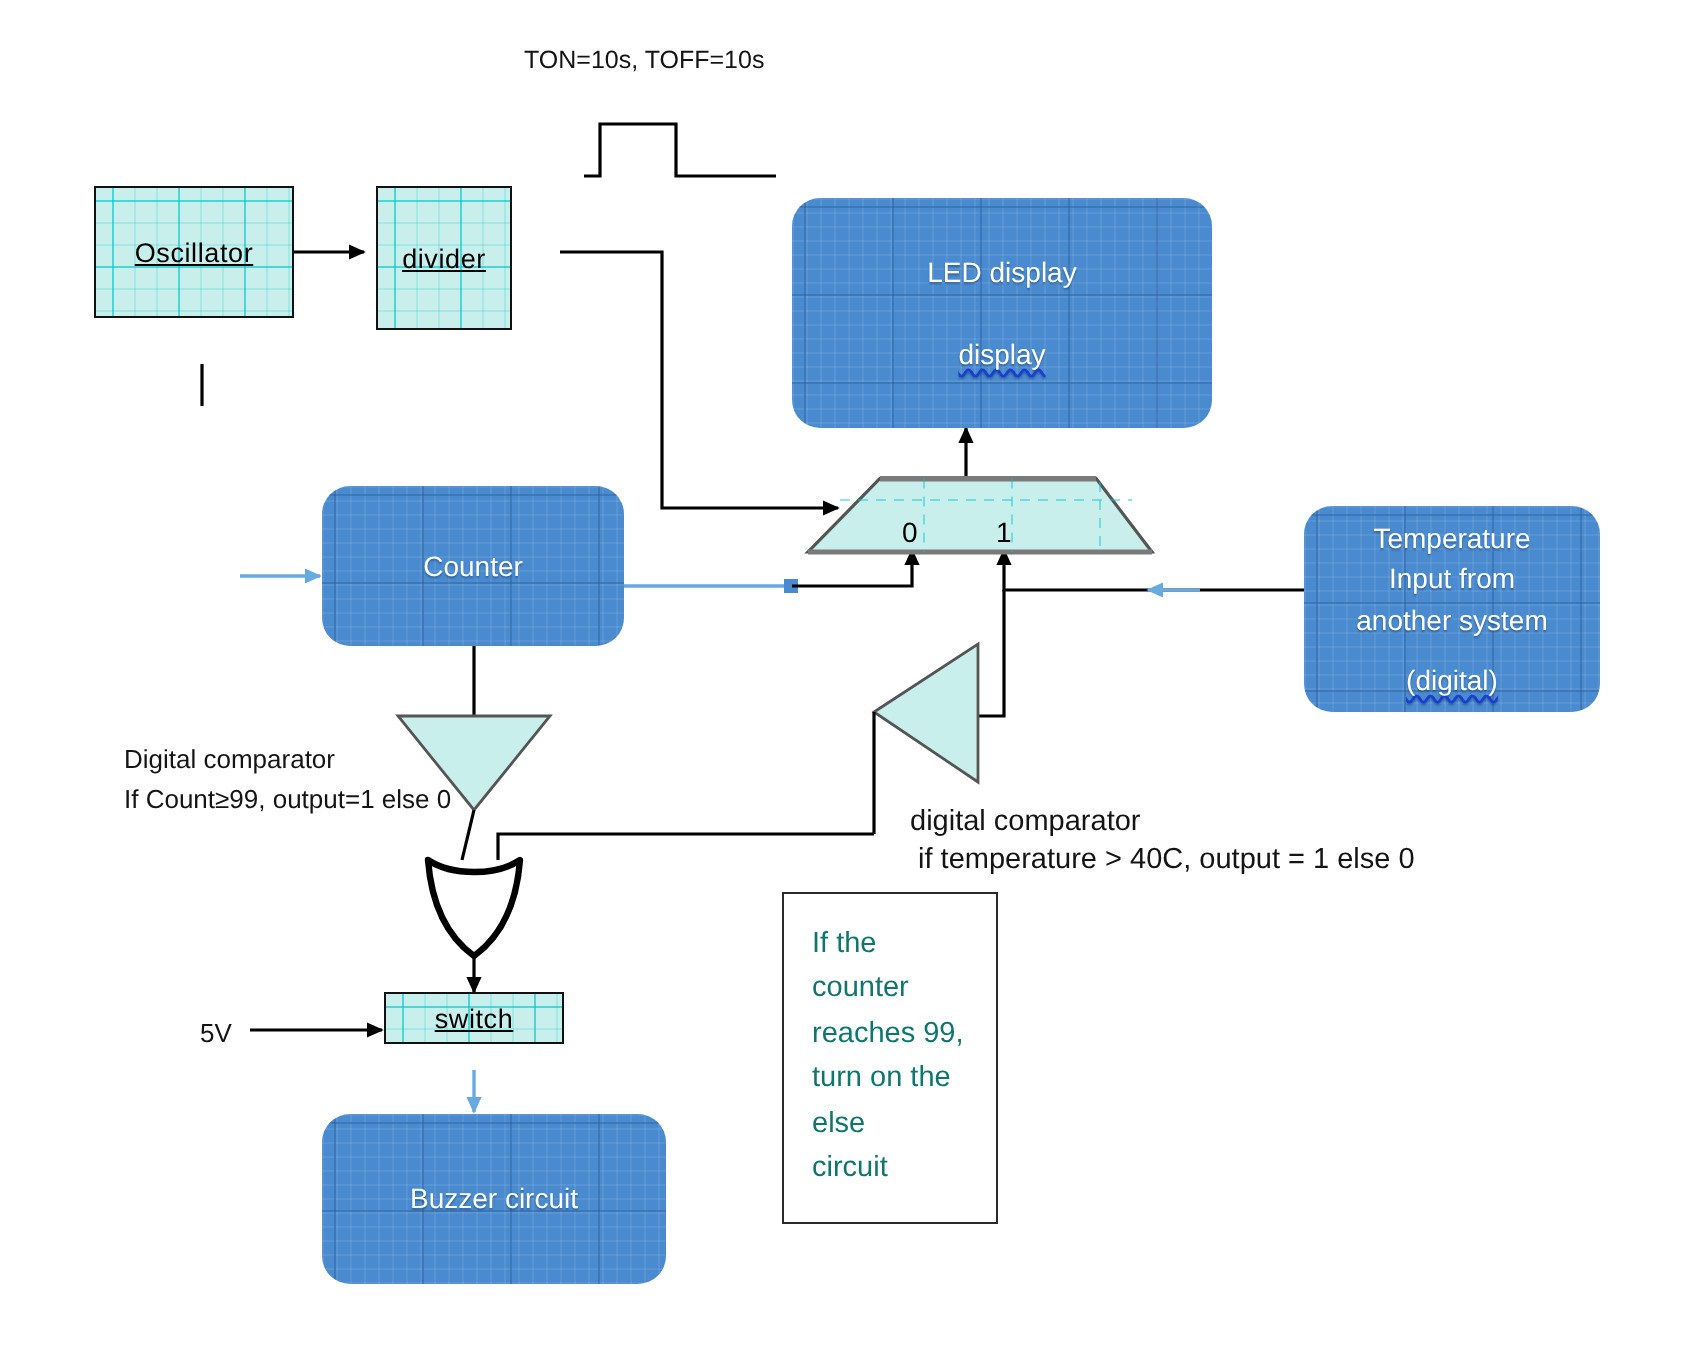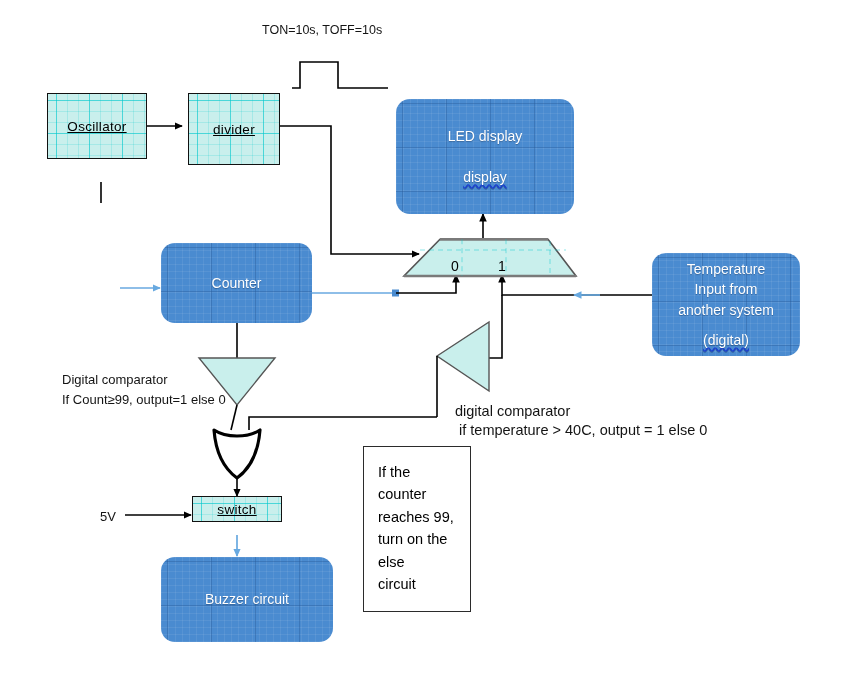--- a/index.html
+++ b/index.html
@@ -84,24 +84,25 @@
     white-space: pre;
     line-height: 1.5;
   }
   .lbl-sm { font-size: 12.5px; }
 
   
   .note-box {
     background: #ffffff;
     border: 1.3px solid #2b2b2b;
     box-sizing: border-box;
-    color: #000000;
+    color: #0f766e;
     font-size: 14.5px;
     line-height: 1.55;
     padding: 14px 0 2px 14px;
+    margin-left: 28px;
   }
 
   
   svg.wires {
     position: absolute;
     left: 0; top: 0;
     width: 846px;
     height: 680px;
     overflow: visible;
     pointer-events: none;
@@ -197,29 +198,29 @@
     <text class="mux-text" x="51" y="33">0</text>
     <text class="mux-text" x="98" y="33">1</text>
   </svg>
 
   <div class="abs lbl lbl-sm" style="left:262px; top:21px;">TON=10s, TOFF=10s</div>
 
   <div class="abs cyan-box" style="left:47px; top:93px; width:100px; height:66px;">
     <span>Oscillator</span>
   </div>
 
-  <div class="abs cyan-box" style="left:188px; top:93px; width:92px; height:72px;">
+  <div class="abs cyan-box" style="left:188px; top:93px; width:68px; height:72px;">
     <span>divider</span>
   </div>
 
   <div class="abs cyan-box" style="left:192px; top:496px; width:90px; height:26px;">
     <span>switch</span>
   </div>
 
-  <div class="abs blue-box" style="left:396px; top:99px; width:178px; height:115px;">
+  <div class="abs blue-box" style="left:396px; top:99px; width:210px; height:115px;">
     <span class="ln">LED display</span>
     <span class="gap"></span>
     <span class="gap"></span>
     <span class="ln sq-blue">display</span>
   </div>
 
 
   <div class="abs blue-box" style="left:161px; top:243px; width:151px; height:80px;">
     <span>Counter</span>
   </div>

